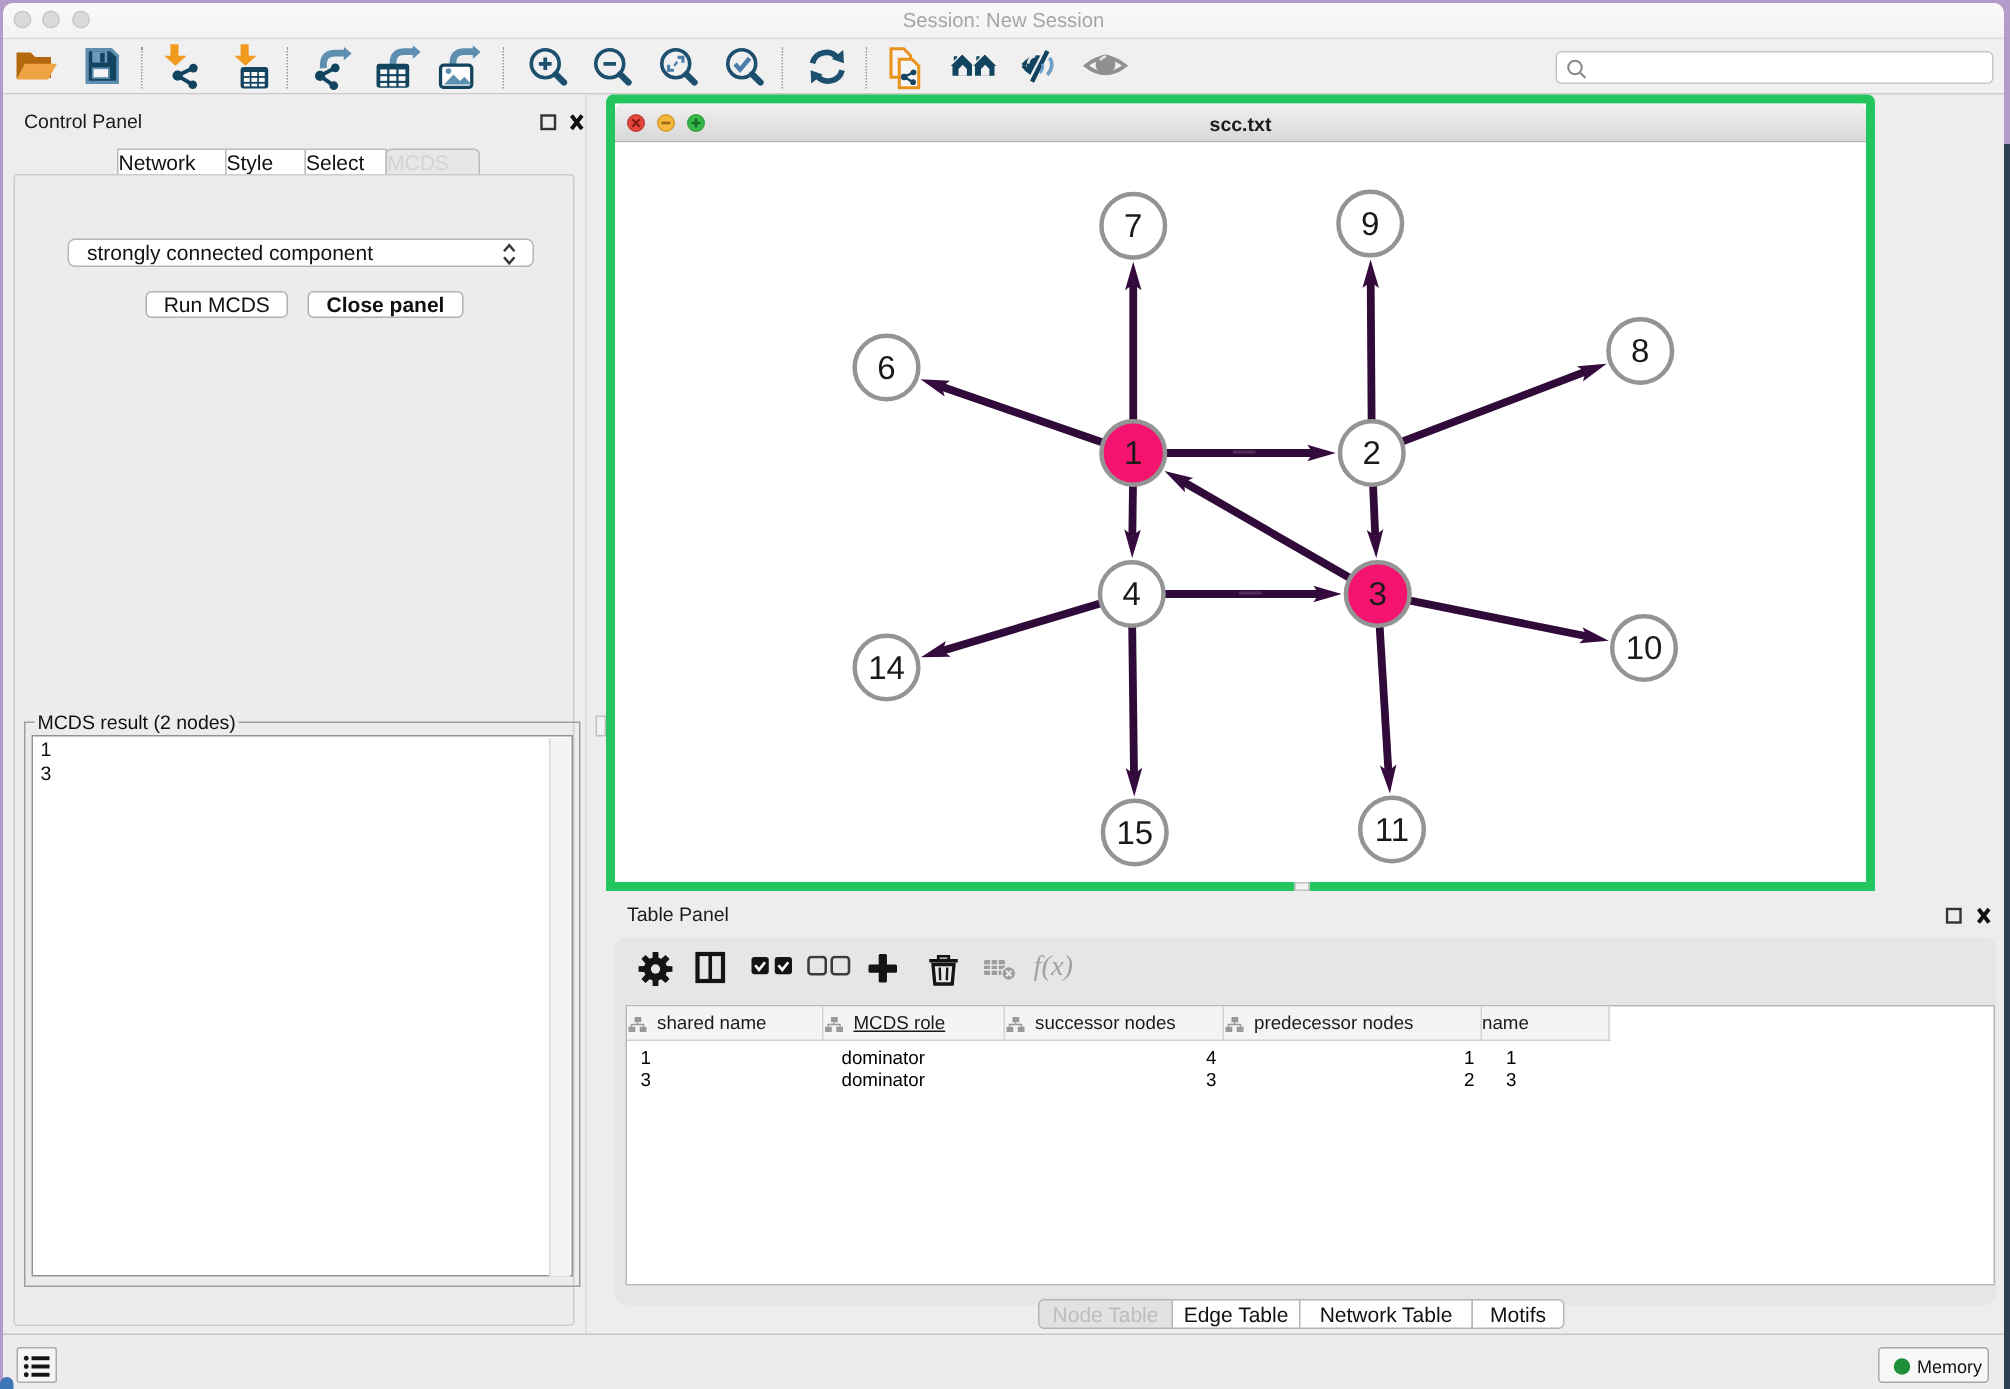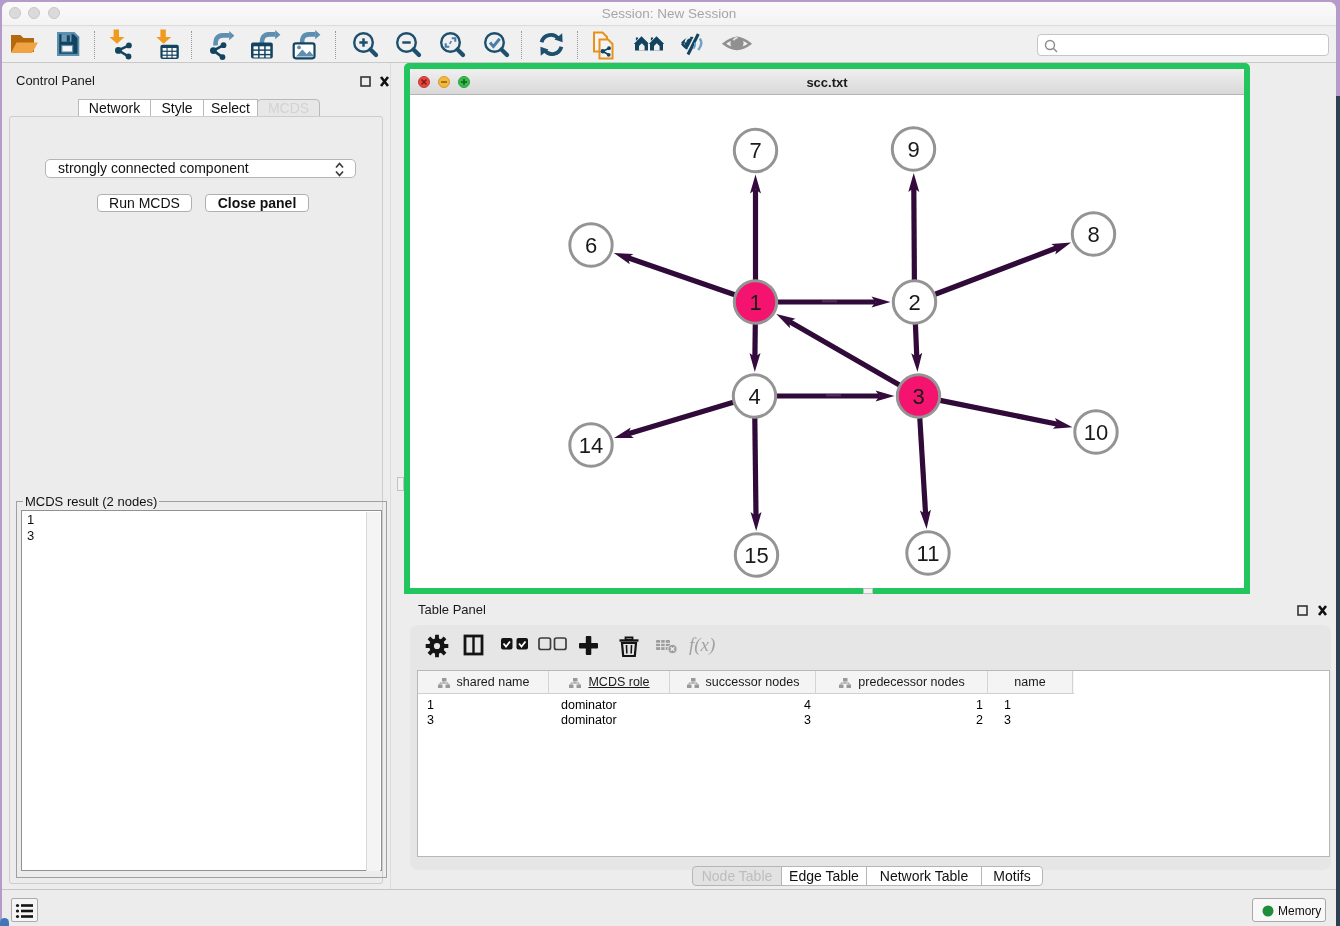--- a/index.html
+++ b/index.html
@@ -15,44 +15,44 @@
 
 #toolbar { position:absolute; left:0; top:25px; width:100%; height:36px; background:#f0f0f0; border-bottom:1px solid #c9c9c9; }
 .tsep { position:absolute; top:4px; height:28px; width:0; border-left:1px dotted #989898; }
 .ticon { position:absolute; top:2px; }
 #searchbox { position:absolute; left:1035px; top:7px; width:292px; height:22px; background:#fff; border:1px solid #c6c6c6; border-radius:4px; }
 
 
 #cpanel { position:absolute; left:0; top:61px; width:389px; height:830px; background:#ededed; border-right:1px solid #dcdcdc; }
 #cptitle { position:absolute; left:14px; top:10px; font-size:13px; color:#1a1a1a; }
 .tabrow { position:absolute; display:flex; }
-.tab { height:19px; border:1px solid #b9b9b9; background:#fff; font-size:14px; color:#111; text-align:center; line-height:17px; margin-left:-1px; box-sizing:border-box; }
+.tab { height:19px; border:1px solid #b9b9b9; background:#fff; font-size:14px; color:#111; line-height:17px; margin-left:-1px; box-sizing:border-box; }
 .tab.sel { background:#e7e7e7; color:#d3d3d3; border-radius:4px 4px 0 0; }
 #cpcontent { position:absolute; left:7px; top:53px; width:374px; height:768px; background:#ececec; border:1px solid #cccccc; border-radius:3px; }
 #optlabel { position:absolute; left:0; top:19px; width:100%; text-align:center; font-size:14px; color:#111; }
 #optselect { position:absolute; left:35px; top:42px; width:311px; height:19px; background:#fff; border:1px solid #b5b5b5; border-radius:5px; font-size:14px; color:#111; line-height:17px; padding-left:12px; }
 .btn { position:absolute; height:18px; background:#fff; border:1px solid #b0b0b0; border-radius:4px; font-size:14px; color:#111; text-align:center; line-height:16px; }
-#fieldset { position:absolute; left:6px; top:384px; width:371px; height:377px; border:1px solid #9f9f9f; }
+#fieldset { position:absolute; left:6px; top:364px; width:371px; height:377px; border:1px solid #9f9f9f; }
 #fslabel { position:absolute; left:6px; top:-8px; background:#ececec; padding:0 2px; font-size:13px; color:#111; }
 #fsbox { position:absolute; left:4px; top:8px; width:361px; height:361px; background:#fff; border:1px solid #919191; font-size:13px; color:#111; }
 #fsscroll { position:absolute; right:1px; top:1px; width:14px; height:359px; background:#f4f4f4; border-left:1px solid #d8d8d8; }
 
 
 #netwin { position:absolute; left:402px; top:61px; width:846px; height:531px; border:6px solid #22c55e; border-radius:5px 5px 0 0; background:#fff; }
 #nettitle { position:absolute; left:0; top:0; width:100%; height:26px; background:linear-gradient(#f0f0f0,#d8d8d8); border-bottom:1px solid #b5b5b5; border-radius:5px 5px 0 0; }
 #nettext { position:absolute; top:6px; width:100%; text-align:center; font-size:13px; font-weight:bold; color:#1a1a1a; }
 .mac { position:absolute; top:7px; width:12px; height:12px; border-radius:50%; }
 
 
 #tpanel { position:absolute; left:402px; top:595px; width:932px; height:296px; background:#ededed; }
 #tptitle { position:absolute; left:14px; top:5px; font-size:13px; color:#1a1a1a; }
 #ttoolbar { position:absolute; left:6px; top:28px; width:921px; height:245px; background:#e6e6e6; border-radius:8px; }
 #ttable { position:absolute; left:13px; top:73px; width:913px; height:187px; background:#fff; border:1px solid #b8b8b8; }
 #thead { position:absolute; left:0; top:0; width:656px; height:23px; background:#f4f4f4; border-bottom:1px solid #cfcfcf; }
-.hcell { position:absolute; top:0; height:23px; border-right:1px solid #d4d4d4; font-size:12.5px; color:#1a1a1a; text-align:center; line-height:23px; }
+.hcell { position:absolute; top:0; height:23px; border-right:1px solid #d4d4d4; font-size:12.5px; color:#1a1a1a; text-align:left; line-height:23px; }
 .trow { position:absolute; width:100%; height:16px; font-size:12.5px; color:#000; }
 .tcell { position:absolute; top:0; height:16px; line-height:16px; }
 #btabs { position:absolute; left:289px; top:269px; display:flex; }
 .btab { height:20px; border:1px solid #b5b5b5; background:#fff; font-size:14px; color:#111; text-align:center; line-height:18px; margin-left:-1px; box-sizing:border-box; }
 .btab.sel { background:#e2e2e2; color:#bdbdbd; }
 
 
 #statusbar { position:absolute; left:0; top:887px; width:100%; height:37px; background:#ececec; border-top:1px solid #c6c6c6; }
 .hicon { vertical-align:middle; margin-right:6px; }
 #listbtn { position:absolute; left:9px; top:8px; width:27px; height:24px; background:#f5f5f5; border:1px solid #ababab; border-radius:2px; }

